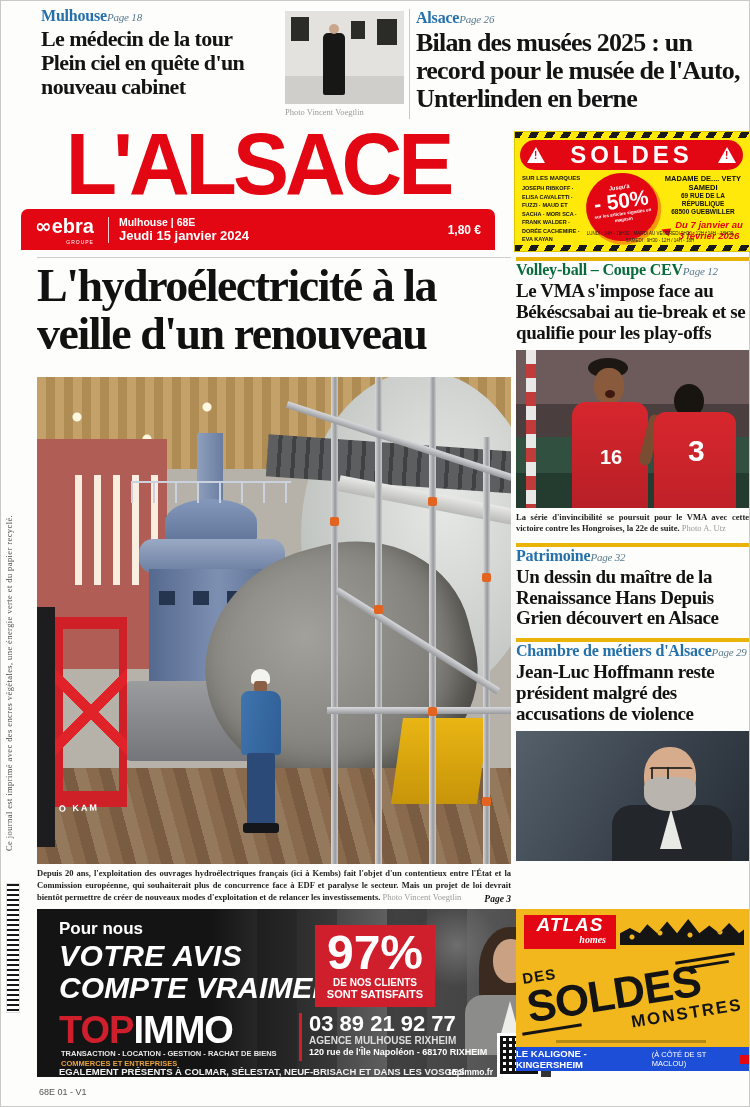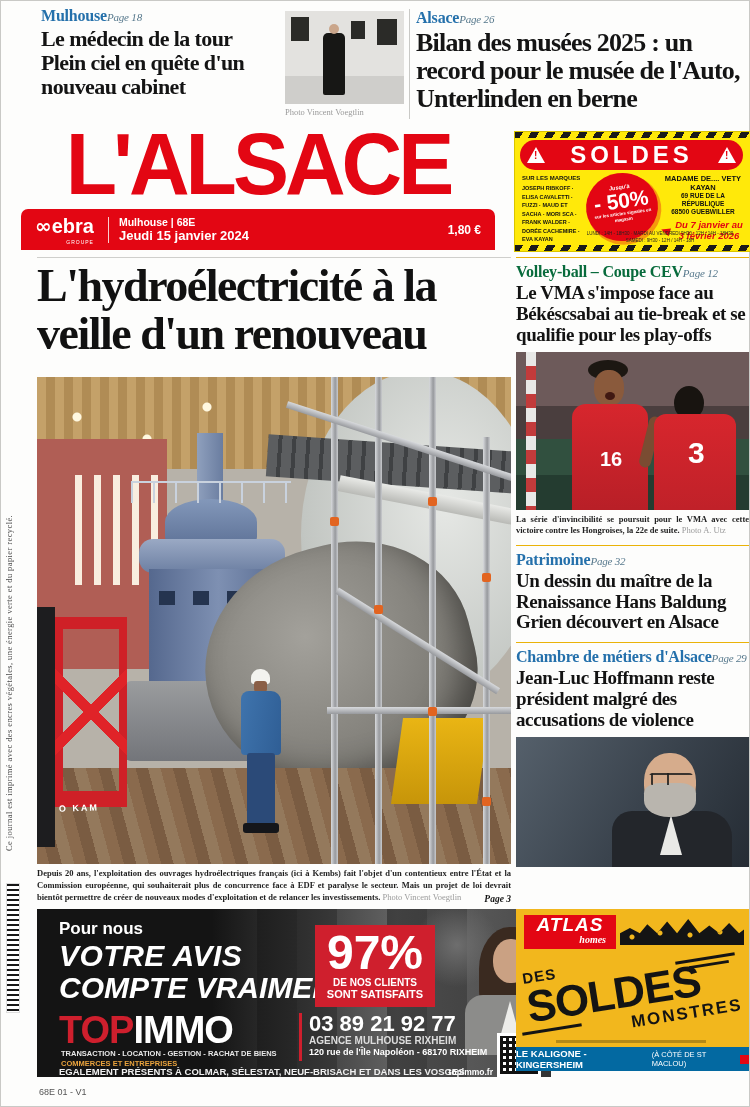--- a/index.html
+++ b/index.html
@@ -118,21 +118,21 @@
   .w-torso{position:absolute;left:8px;top:22px;width:40px;height:64px;background:linear-gradient(100deg,#3f74ad,#2f5e95);border-radius:8px 10px 4px 4px;}
   .w-legs{position:absolute;left:14px;top:84px;width:28px;height:72px;background:#2b4a78;border-radius:3px;}
   .w-shoes{position:absolute;left:10px;top:154px;width:36px;height:10px;background:#15161a;border-radius:3px;}
 
   .main-caption{position:absolute;left:36px;top:867px;width:474px;font:bold 8.5px/1.4 "Liberation Serif",serif;color:#1e1e1e;text-align:justify;}
   .main-caption .cr{color:#9b9b9b;font-weight:normal;}
   .main-caption .pg{position:absolute;right:0;bottom:0;font:italic bold 9.5px "Liberation Serif",serif;color:#111;}
 
   
   .rcol{position:absolute;left:515px;top:256px;width:233px;}
-  .rart{border-top:1px solid #eab308;padding-top:5px;}
+  .rart{border-top:4px solid #eab308;}
   .rart h3{margin:2px 0 0;font:bold 19px/1.1 "Liberation Serif",serif;color:#131313;letter-spacing:-.4px;}
   .rcap{font:bold 8.5px/1.35 "Liberation Serif",serif;color:#222;margin-top:4px;text-align:justify;}
   .rcap .cr{color:#9b9b9b;font-weight:normal;}
   .vb-photo{margin-top:6px;width:233px;height:158px;position:relative;overflow:hidden;
     background:linear-gradient(#6d5a5a 0 34%,#4a3e3e 34% 55%,#31503f 55% 78%,#243c30 78%);}
   .vb-post{position:absolute;left:10px;top:0;width:10px;height:158px;
     background:repeating-linear-gradient(180deg,#e8e8e6 0 14px,#c23b3b 14px 28px);}
   .vb-p1-head{position:absolute;left:78px;top:18px;width:30px;height:36px;background:#8a5a3c;border-radius:46%;}
   .vb-p1-hair{position:absolute;left:72px;top:8px;width:40px;height:20px;background:#1c1712;border-radius:50%;}
   .vb-p1-mouth{position:absolute;left:89px;top:40px;width:10px;height:8px;background:#401812;border-radius:50%;}
@@ -192,21 +192,21 @@
     radial-gradient(circle 2px at 40px 14px,#f2b71d 0 2px,transparent 3px),
     radial-gradient(circle 2px at 70px 16px,#f2b71d 0 2px,transparent 3px),
     radial-gradient(circle 2px at 100px 13px,#f2b71d 0 2px,transparent 3px),#141414;
     clip-path:polygon(0 55%,8% 35%,16% 55%,22% 20%,30% 55%,38% 10%,46% 55%,55% 0,64% 55%,72% 25%,80% 55%,88% 15%,96% 55%,100% 40%,100% 100%,0 100%);}
   .at-rot{position:absolute;left:10px;top:44px;width:213px;transform:rotate(-9deg);color:#141414;}
   .at-l1{font:bold 15px "Liberation Sans",sans-serif;letter-spacing:1px;}
   .at-l2{font:bold 44px/0.95 "Liberation Sans",sans-serif;letter-spacing:-1px;}
   .at-l3{font:bold 17px "Liberation Sans",sans-serif;letter-spacing:2px;text-align:right;}
   .at-slash{position:absolute;width:60px;height:3px;background:#141414;transform:rotate(-9deg);}
   .at-terms{position:absolute;left:40px;bottom:28px;width:150px;height:3px;background:rgba(0,0,0,.25);}
-  .at-footer{position:absolute;left:0;bottom:0;width:100%;height:24px;background:#0369a1;color:#fff;
+  .at-footer{position:absolute;left:0;bottom:0;width:100%;height:24px;background:#1d4ed8;color:#fff;
     display:flex;align-items:center;gap:2px;}
   .at-fm{font:bold 9.5px "Liberation Sans",sans-serif;}
   .at-fs{font:7.5px "Liberation Sans",sans-serif;}
   .at-sq{width:9px;height:9px;background:#e30613;}
 </style>
 </head>
 <body>
 
 <div class="page">
 
@@ -263,21 +263,21 @@
     <div class="soldes-brands">
       <div class="bl">SUR LES MARQUES</div>
       <div>JOSEPH RIBKOFF · ELISA CAVALETTI · FUZZI · MAUD ET SACHA · MORI SCA · FRANK WALDER · DORÉE CACHEMIRE · EVA KAYAN</div>
     </div>
     <div class="burst">
       <div class="upto">Jusqu'à</div>
       <div class="pct">- 50%</div>
       <div class="note">sur les articles signalés en magasin</div>
     </div>
     <div class="soldes-right">
-      <div class="store">MADAME DE.... VETY KAYAN</div>
+      <div class="store">MADAME DE.... VETY SAMEDI</div>
       <div class="addr">69 RUE DE LA RÉPUBLIQUE</div>
       <div class="addr">68500 GUEBWILLER</div>
       <div class="soldes-dates">
         <span class="mega"></span>
         <span>Du 7 janvier au 3 février 2026</span>
       </div>
     </div>
     <div class="soldes-hours">
       <div>LUNDI : 14H - 18H30 · MARDI AU VENDREDI 9H30 - 12H / 14H - 18H30</div>
       <div>SAMEDI : 9H30 - 12H / 14H - 18H</div>
@@ -355,21 +355,21 @@
         <div class="vb-arm"></div>
         <div class="vb-p2-head"></div>
         <div class="vb-p2-torso"></div>
         <div class="vb-num2">3</div>
       </div>
       <div class="rcap"><span>La série d'invincibilité se poursuit pour le VMA avec cette victoire contre les Hongroises, la 22e de suite. </span><span class="cr">Photo A. Utz</span></div>
     </div>
 
     <div class="rart" style="margin-top:8px;">
       <div class="kicker k-blue"><span>Patrimoine</span><span class="pref">Page 32</span></div>
-      <h3>Un dessin du maître de la Renaissance Hans Baldung Grien découvert en Alsace</h3>
+      <h3>Un dessin du maître de la Renaissance Hans Depuis Grien découvert en Alsace</h3>
     </div>
 
     <div class="rart" style="margin-top:9px;">
       <div class="kicker k-blue"><span>Chambre de métiers d'Alsace</span><span class="pref">Page 29</span></div>
       <h3>Jean-Luc Hoffmann reste président malgré des accusations de violence</h3>
       <div class="jlh-photo">
         <div class="jlh-suit"></div>
         <div class="jlh-shirt"></div>
         <div class="jlh-head"></div>
         <div class="jlh-beard"></div>

